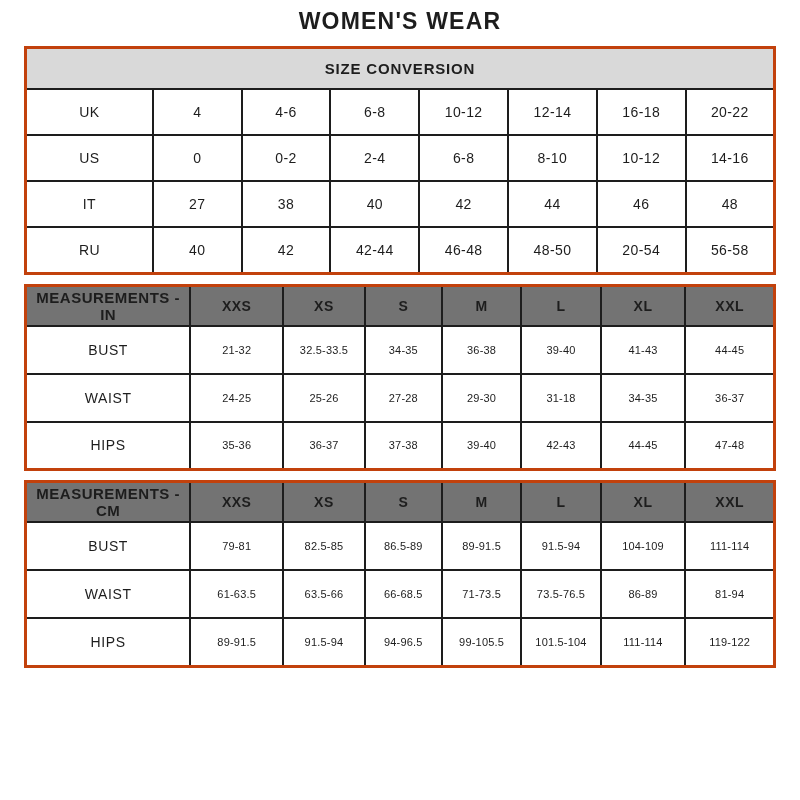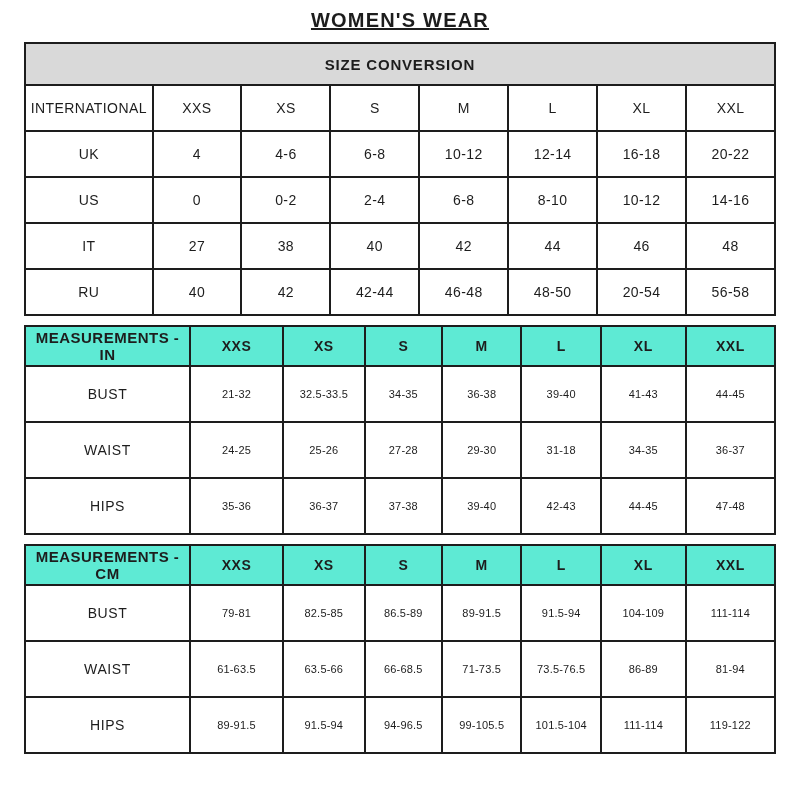--- a/index.html
+++ b/index.html
@@ -8,33 +8,32 @@
     height: 800px;
     background: #ffffff;
     overflow: hidden;
     font-family: "Liberation Sans", sans-serif;
     color: #1d1d1d;
   }
   .page { padding: 8px 24px 0 24px; box-sizing: border-box; }
 
   .title {
     text-align: center;
-    font-size: 20px;
+    font-size: 23px;
     font-weight: 700;
     letter-spacing: 1.2px;
     margin: 0 0 10px 0;
     line-height: 1.2;
-    text-decoration: underline;
   }
 
   table {
     width: 100%;
     border-collapse: collapse;
     table-layout: fixed;
-    border: 1px solid #c2410c;
+    border: 3px solid #c2410c;
   }
   th, td {
     border: 2px solid #1d1d1d;
     text-align: center;
     vertical-align: middle;
     padding: 2px 4px;
     overflow: hidden;
   }
   .gap { height: 9px; }
 
@@ -46,24 +45,24 @@
     background: #d9d9d9;
     font-weight: 700;
     font-size: 15px;
     letter-spacing: 0.8px;
   }
   
   col.s0 { width: 17%; }
   col.sx { width: 11.857%; }
 
   
-  .m-table tr { height: 56px; }
+  .m-table tr { height: 48px; }
   .m-table tr.header { height: 37px; }
   .m-table .mhdr {
-    background: #5eead4;
+    background: #737373;
     font-weight: 700;
     font-size: 14px;
     letter-spacing: 0.5px;
   }
   .m-table .title-cell { font-size: 15px; }
   .m-table th.rlabel { font-weight: 400; font-size: 14px; letter-spacing: 0.6px; background: #fff; }
   .m-table td { font-weight: 400; font-size: 11px; letter-spacing: 0.2px; border-radius: 6px; }
   col.m0 { width: 22%; }
   col.m1 { width: 12.4%; }
   col.m2 { width: 10.9%; }
@@ -86,30 +85,20 @@
         <col class="sx">
         <col class="sx">
         <col class="sx">
         <col class="sx">
         <col class="sx">
         <col class="sx">
       </colgroup>
       <tbody>
         <tr class="band-row">
           <th class="band-cell" colspan="8">SIZE CONVERSION</th>
-        </tr>
-        <tr class="header-row">
-          <th>INTERNATIONAL</th>
-          <th>XXS</th>
-          <th>XS</th>
-          <th>S</th>
-          <th>M</th>
-          <th>L</th>
-          <th>XL</th>
-          <th>XXL</th>
         </tr>
         <tr>
           <th>UK</th>
           <td>4</td>
           <td>4-6</td>
           <td>6-8</td>
           <td>10-12</td>
           <td>12-14</td>
           <td>16-18</td>
           <td>20-22</td>

